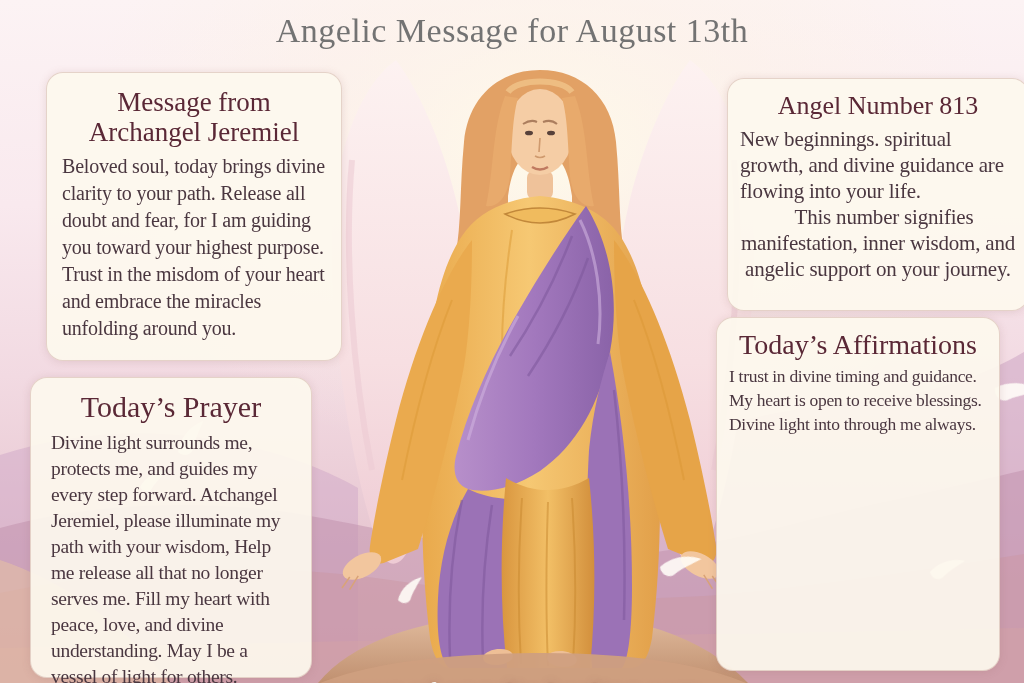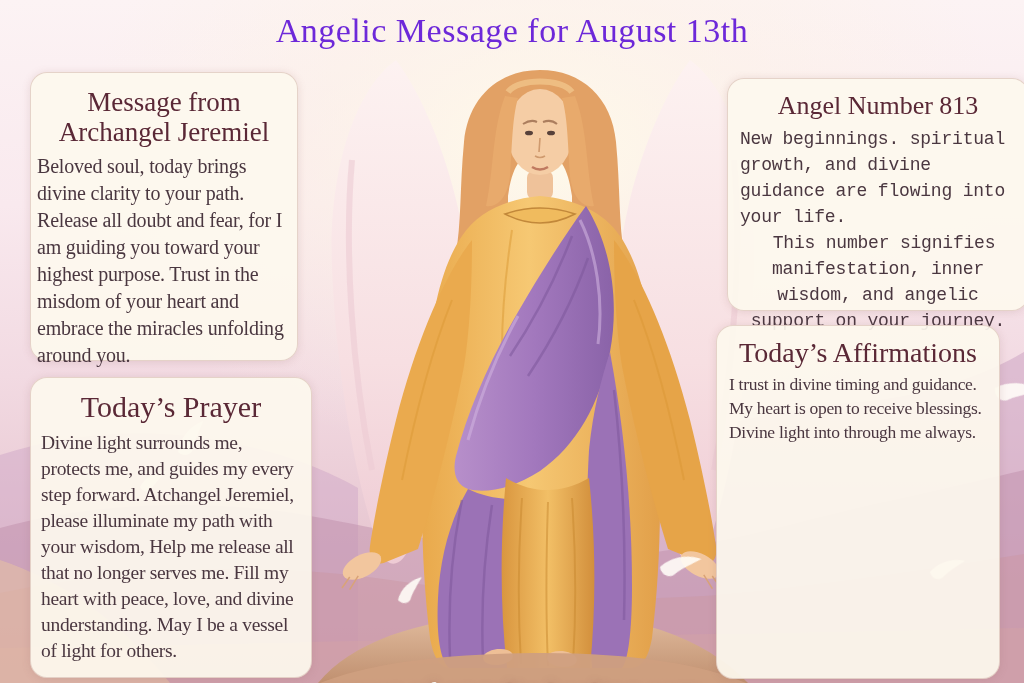--- a/index.html
+++ b/index.html
@@ -4,46 +4,46 @@
 <style>
   html,body{margin:0;padding:0;background:#888;}
   .card{
     position:relative;width:1024px;height:683px;overflow:hidden;
     font-family:"Liberation Serif", serif;
     background:#f6e7ec;
   }
   .bg{position:absolute;inset:0;width:100%;height:100%;display:block;}
   .page-title{
     position:absolute;top:12px;left:0;right:0;text-align:center;
-    font-size:34px;letter-spacing:.5px;color:#6d28d9;margin:0;font-weight:normal;
+    font-size:34px;letter-spacing:.5px;color:#737373;margin:0;font-weight:normal;
   }
   .panel{
     position:absolute;box-sizing:border-box;
     background:rgba(253,249,238,.92);
     border:1px solid rgba(210,180,170,.55);
     border-radius:17px;
     box-shadow:0 1px 8px rgba(150,100,100,.18);
     color:#4a3740;
   }
   .panel h2{
     margin:2px 0 6px 0;text-align:center;font-weight:normal;
     color:#5a2836;line-height:1.12;
   }
   .panel p{margin:0;}
-  .p-message{left:30px;top:72px;width:268px;height:289px;padding:12px 6px;}
+  .p-message{left:46px;top:72px;width:296px;height:289px;padding:12px 15px;}
   .p-message h2{font-size:27px;}
   .p-message p{font-size:20px;line-height:27px;letter-spacing:-.2px;}
-  .p-prayer{left:30px;top:377px;width:282px;height:301px;padding:10px 10px;}
+  .p-prayer{left:30px;top:377px;width:282px;height:301px;padding:10px 20px;}
   .p-prayer h2{font-size:30px;}
   .p-prayer p{font-size:19.5px;line-height:26px;letter-spacing:-.3px;}
   .p-number{left:727px;top:78px;width:302px;height:233px;padding:10px 12px;}
   .p-number h2{font-size:26px;}
-  .p-number p{font-size:18px;line-height:26px;letter-spacing:-.2px;font-family:Liberation Mono, monospace;}
+  .p-number p{font-size:21px;line-height:26px;letter-spacing:-.2px;}
   .p-number p.indent{text-indent:12px;text-align:center;}
-  .p-affirm{left:716px;top:325px;width:284px;height:354px;padding:9px 12px;}
+  .p-affirm{left:716px;top:317px;width:284px;height:354px;padding:9px 12px;}
   .p-affirm h2{font-size:28px;margin-bottom:4px;}
   .affirm-line{font-size:17.5px;line-height:24px;letter-spacing:-.3px;}
   .website{
     position:absolute;left:0;right:0;top:676px;text-align:center;
     font-size:30px;color:#faf7f2;letter-spacing:.5px;
     text-shadow:0 1px 2px rgba(90,50,40,.7), 0 0 10px rgba(130,80,70,.45);
   }
 </style>
 </head>
 <body>

